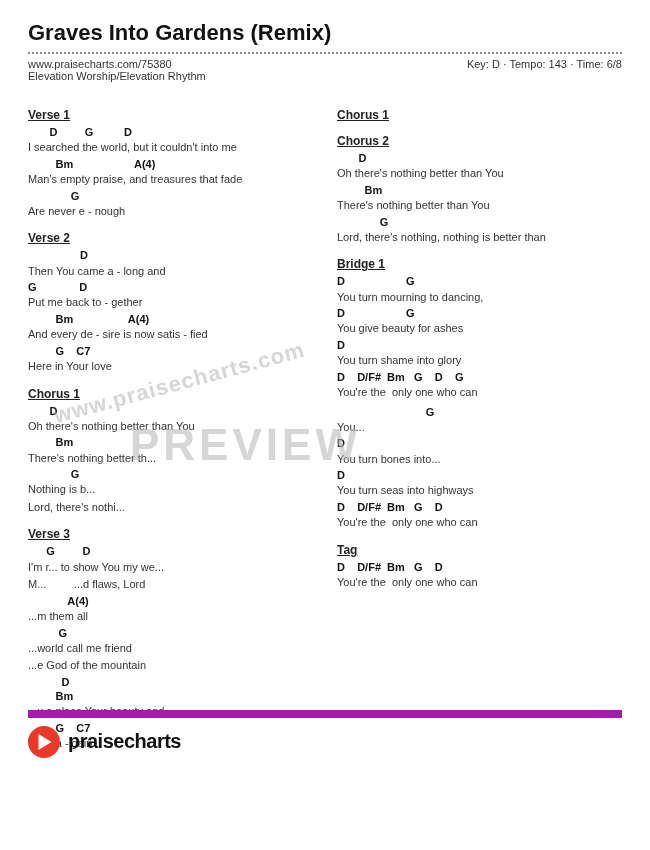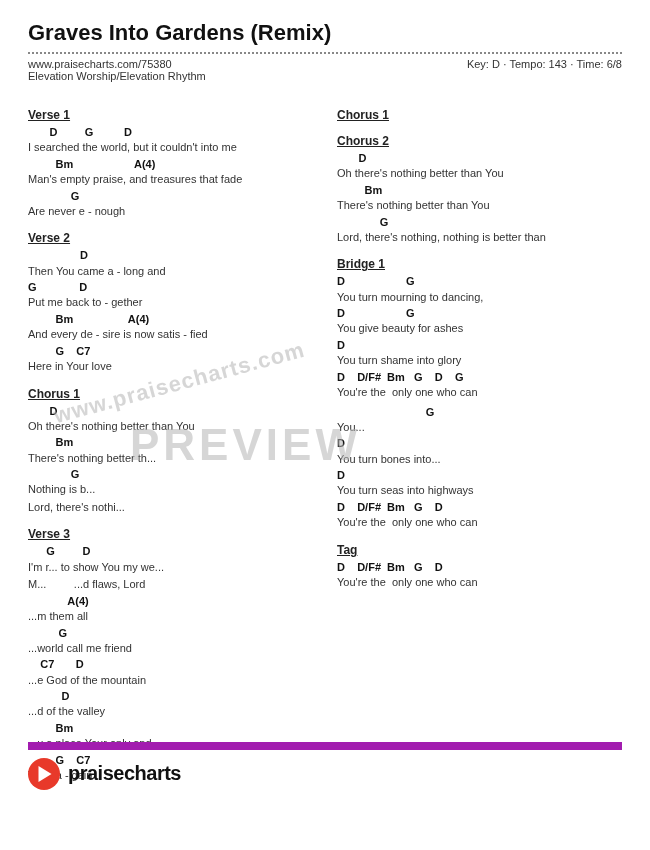--- a/index.html
+++ b/index.html
@@ -187,26 +187,24 @@
 
       <div class="section-title">Verse 3</div>
       <div class="block">
         <div class="chord-line">      G         D</div>
         <div class="lyric-line">I'm r... to show You my we...</div>
         <div class="lyric-line">M...         ...d flaws, Lord</div>
         <div class="chord-line">             A(4)</div>
         <div class="lyric-line">...m them all</div>
         <div class="chord-line">          G</div>
         <div class="lyric-line">...world call me friend</div>
-        <div class="chord-line">    C7       D</div>
         <div class="lyric-line">...e God of the mountain</div>
         <div class="chord-line">           D</div>
-        <div class="lyric-line">...d of the valley</div>
         <div class="chord-line">         Bm</div>
-        <div class="lyric-line">...u a place Your only and...</div>
+        <div class="lyric-line">...u a place Your beauty and...</div>
         <div class="chord-line">         G    C7</div>
         <div class="lyric-line">V... e a - gain</div>
       </div>
     </div>
 
     <div class="col">
 
       <div class="section-title">Chorus 1</div>
 
       <div class="section-title">Chorus 2</div>

